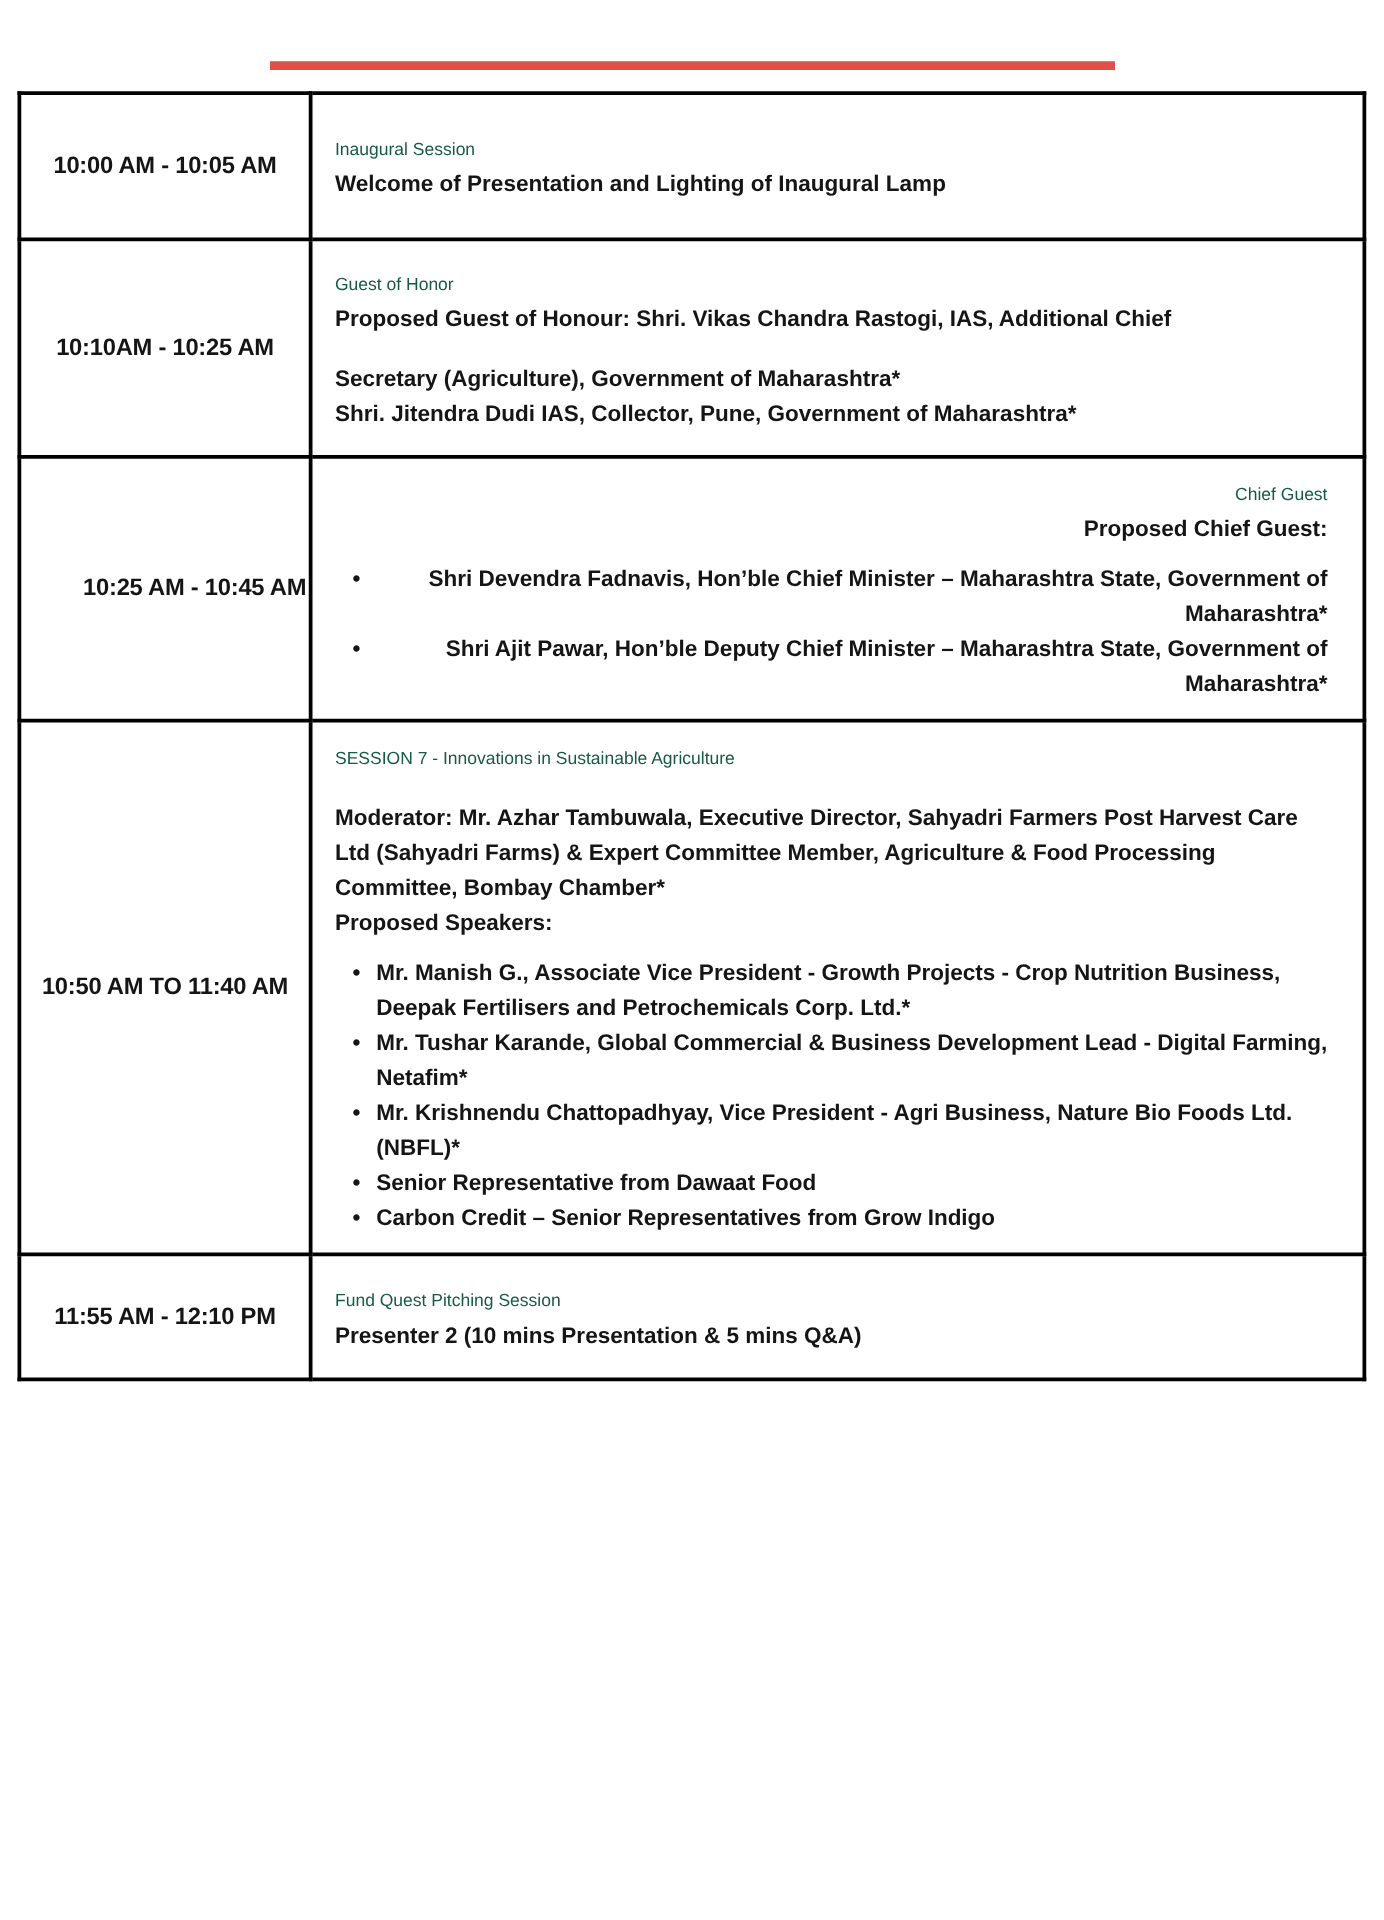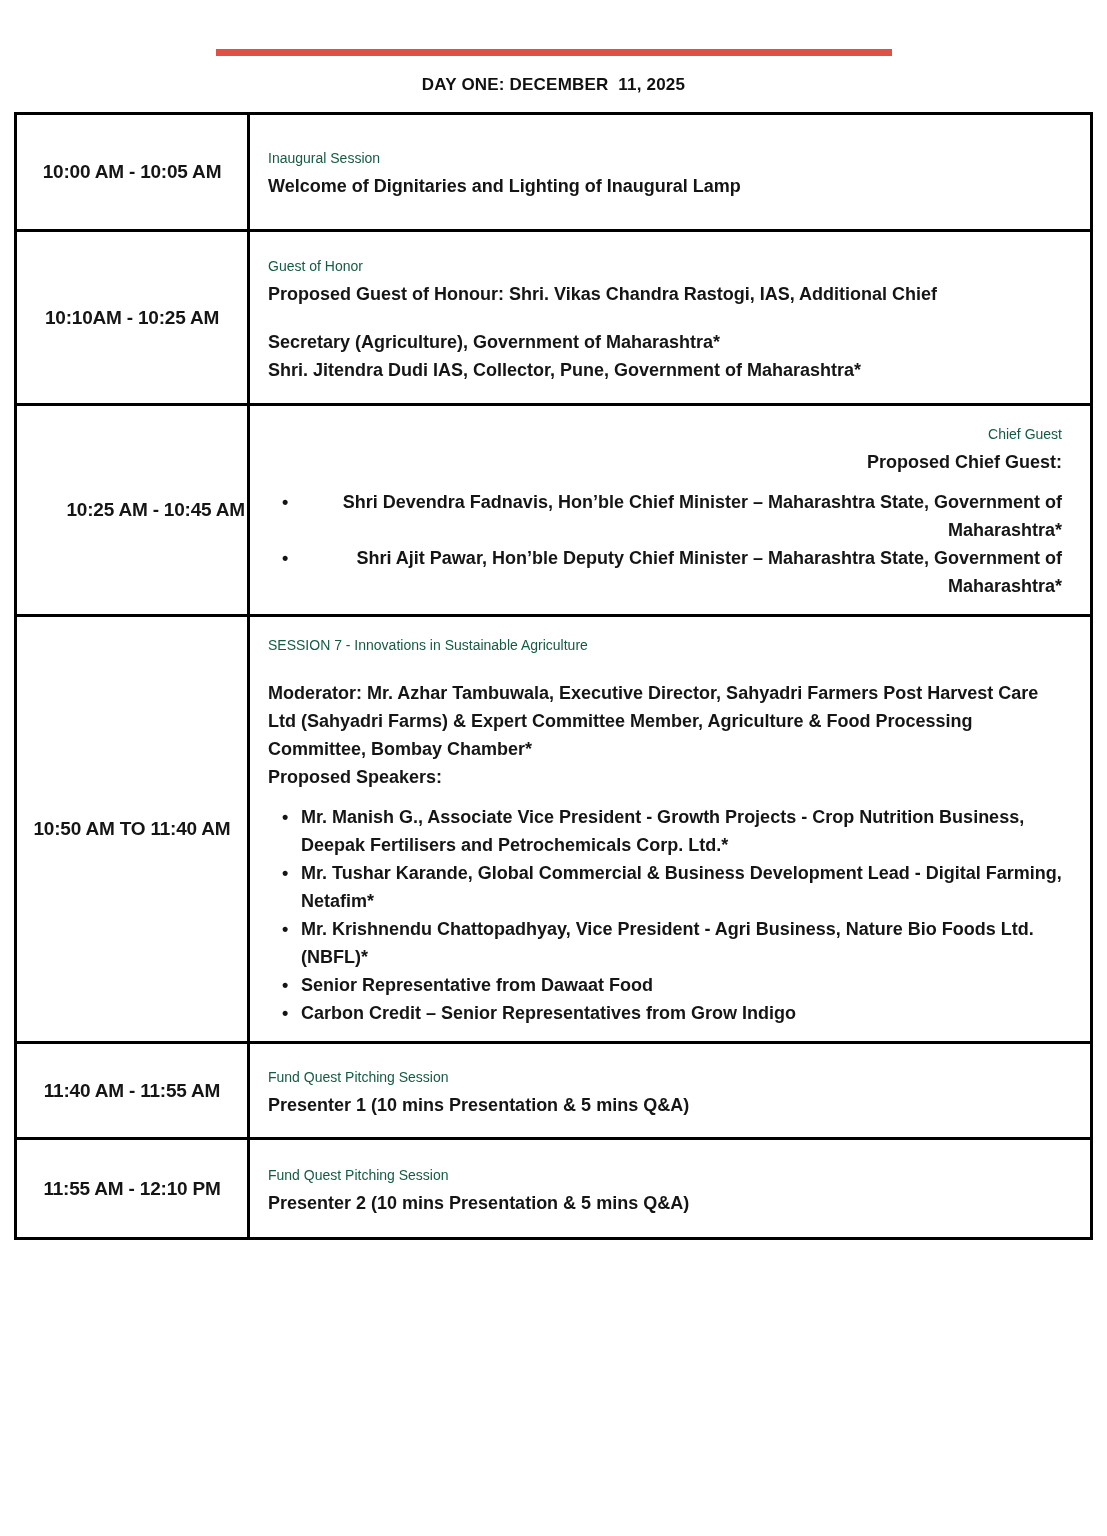--- a/index.html
+++ b/index.html
@@ -100,30 +100,29 @@
   tr.row-4 td { height: 121px; }
   tr.row-5 td { height: 404px; }
   tr.row-6 td { height: 96px; }
   tr.row-7 td { height: 100px; }
 </style>
 </head>
 <body>
 
 <header class="page-header">
   <div class="red-divider"></div>
-  <div class="day-subtitle">DAY ONE: DECEMBER  11, 2025</div>
 </header>
 
 <table class="agenda-table">
   <tbody>
       <tr class="row-0">
         <td class="time-cell">10:00 AM - 10:05 AM</td>
         <td class="content-cell">
           <div class="session-heading">Inaugural Session</div>
-          <div class="session-paragraph">Welcome of Dignitaries and Lighting of Inaugural Lamp</div>
+          <div class="session-paragraph">Welcome of Presentation and Lighting of Inaugural Lamp</div>
         </td>
       </tr>
       <tr class="row-2">
         <td class="time-cell">10:10AM - 10:25 AM</td>
         <td class="content-cell">
           <div class="session-heading">Guest of Honor</div>
           <div class="session-paragraph">Proposed Guest of Honour: Shri. Vikas Chandra Rastogi, IAS, Additional Chief</div>
           <div class="blank-line"></div>
           <div class="session-paragraph">Secretary (Agriculture), Government of Maharashtra*</div>
           <div class="session-paragraph">Shri. Jitendra Dudi IAS, Collector, Pune, Government of Maharashtra*</div>
@@ -149,27 +148,20 @@
           <div class="session-paragraph">Proposed Speakers:</div>
           <ul class="bullet-list">
             <li>Mr. Manish G., Associate Vice President - Growth Projects - Crop Nutrition Business, Deepak Fertilisers and Petrochemicals Corp. Ltd.*</li>
             <li>Mr. Tushar Karande, Global Commercial &amp; Business Development Lead - Digital Farming, Netafim*</li>
             <li>Mr. Krishnendu Chattopadhyay, Vice President - Agri Business, Nature Bio Foods Ltd. (NBFL)*</li>
             <li>Senior Representative from Dawaat Food</li>
             <li>Carbon Credit – Senior Representatives from Grow Indigo</li>
           </ul>
         </td>
       </tr>
-      <tr class="row-6">
-        <td class="time-cell">11:40 AM - 11:55 AM</td>
-        <td class="content-cell">
-          <div class="session-heading">Fund Quest Pitching Session</div>
-          <div class="session-paragraph">Presenter 1 (10 mins Presentation &amp; 5 mins Q&amp;A)</div>
-        </td>
-      </tr>
       <tr class="row-7">
         <td class="time-cell">11:55 AM - 12:10 PM</td>
         <td class="content-cell">
           <div class="session-heading">Fund Quest Pitching Session</div>
           <div class="session-paragraph">Presenter 2 (10 mins Presentation &amp; 5 mins Q&amp;A)</div>
         </td>
       </tr>
     </tbody>
 </table>
 

